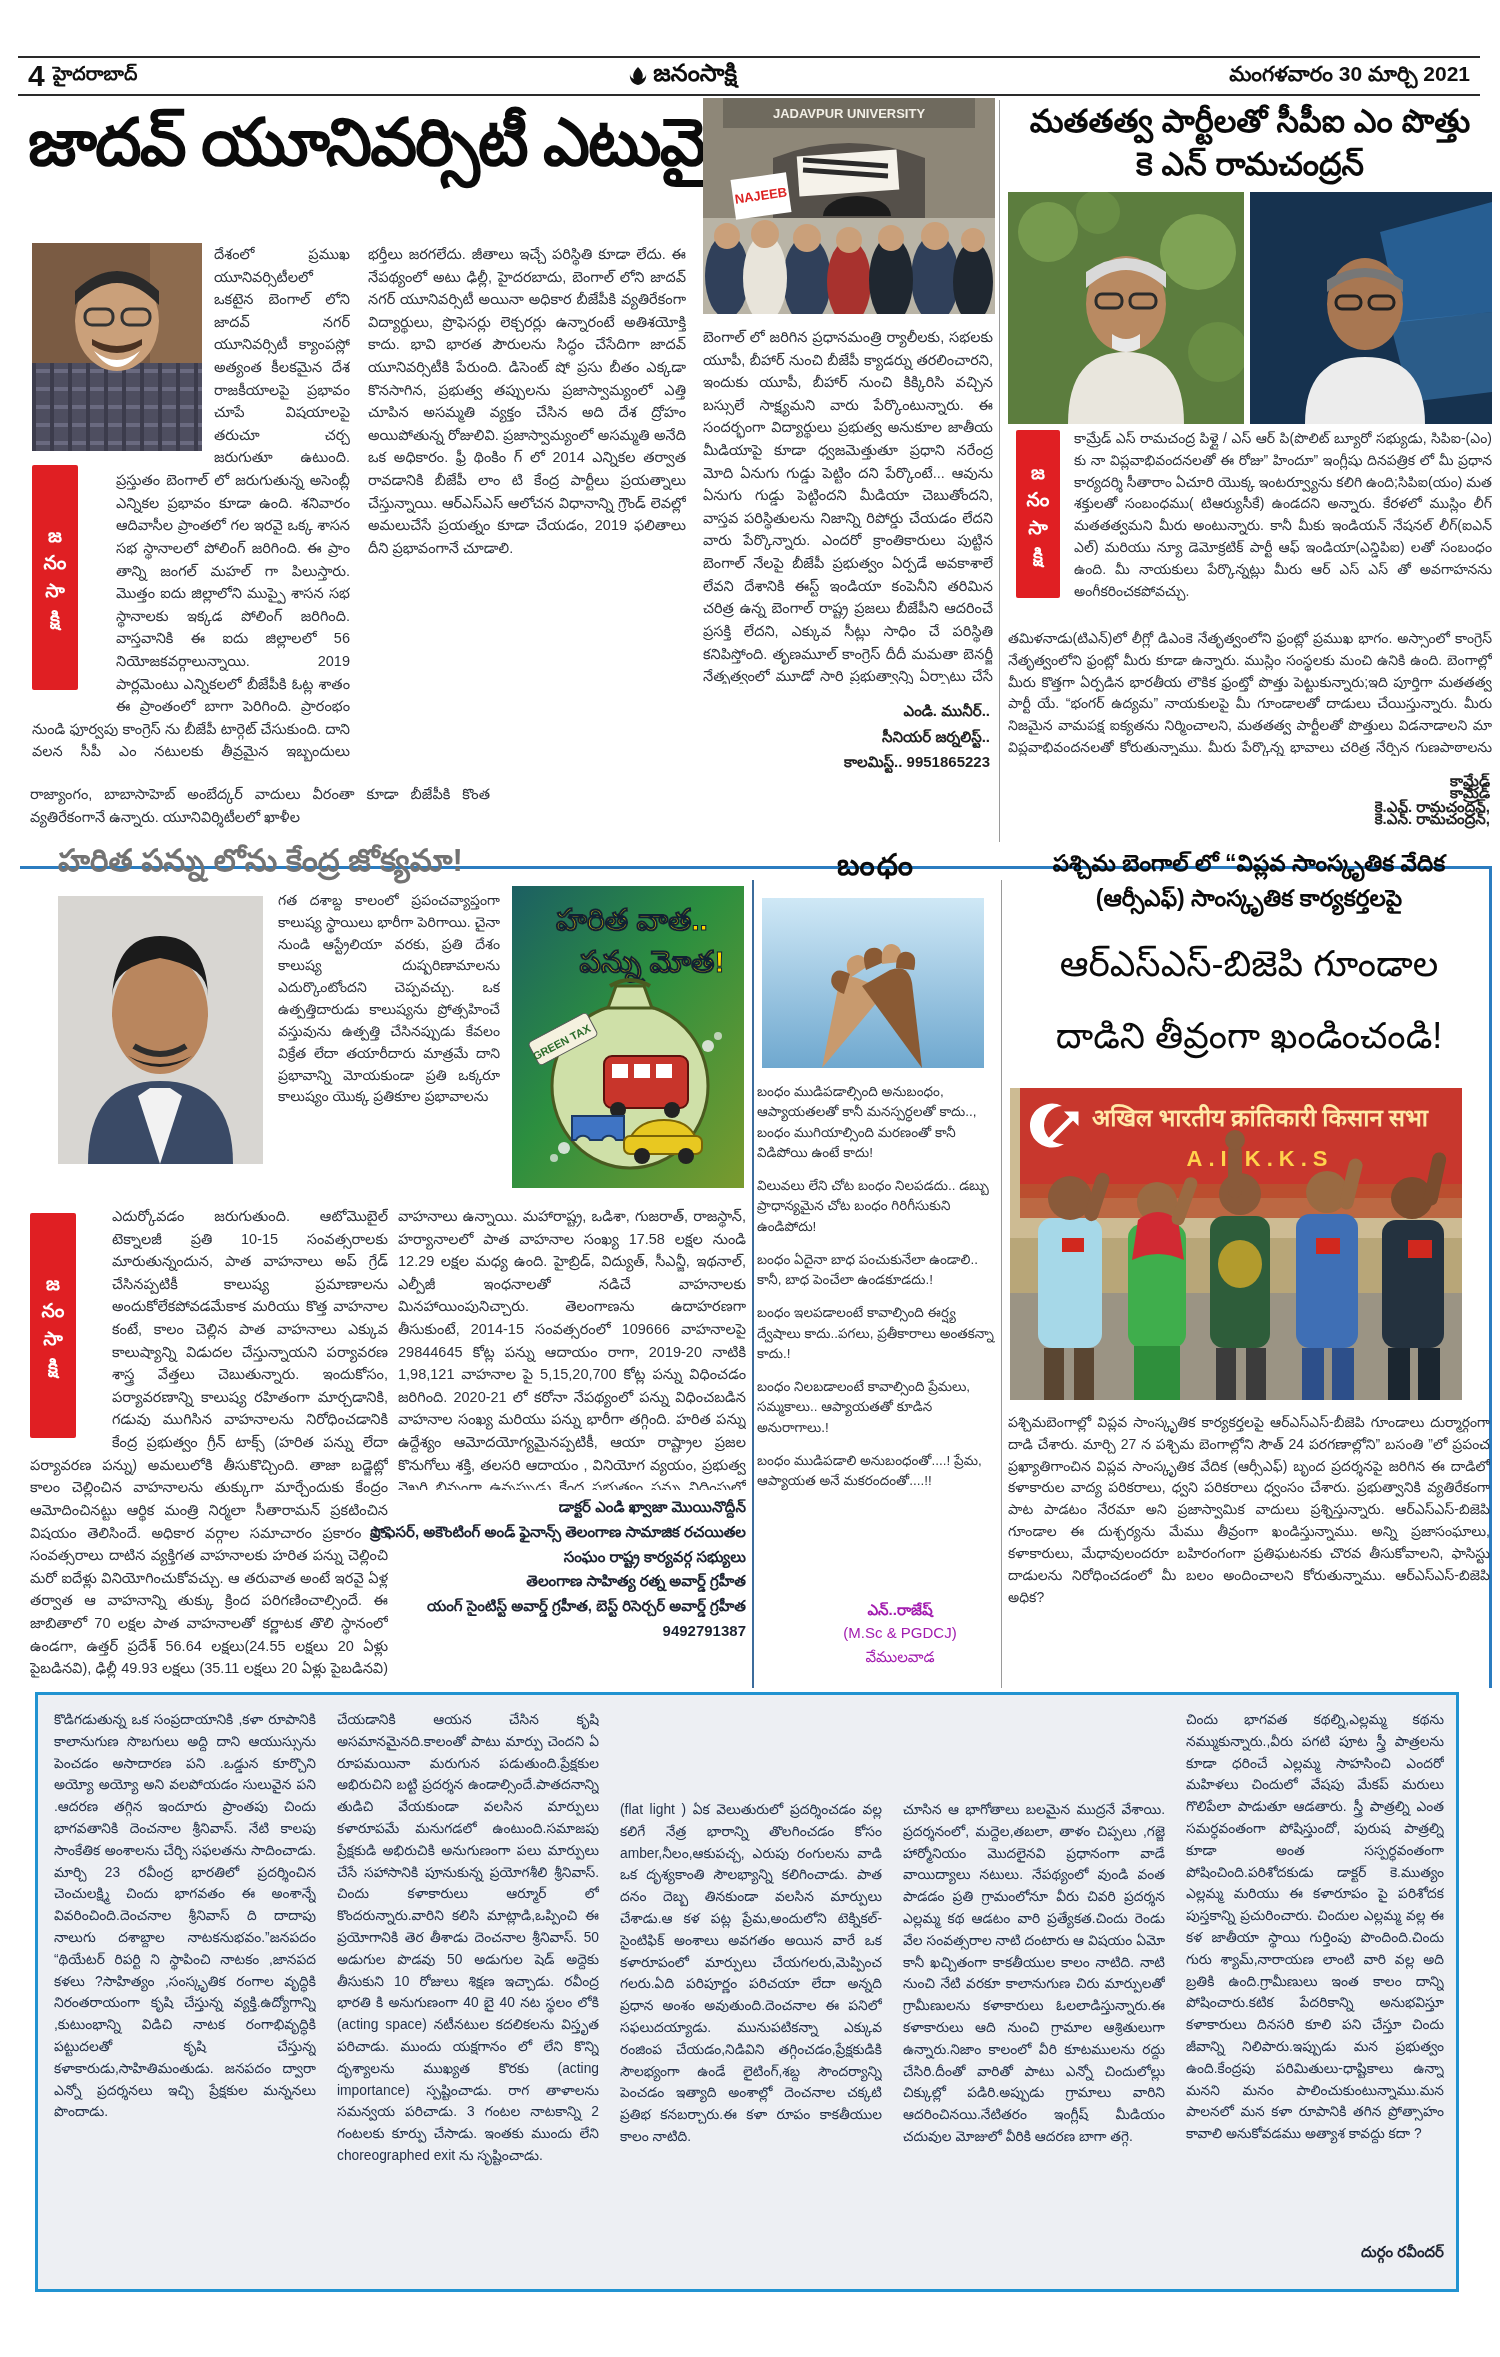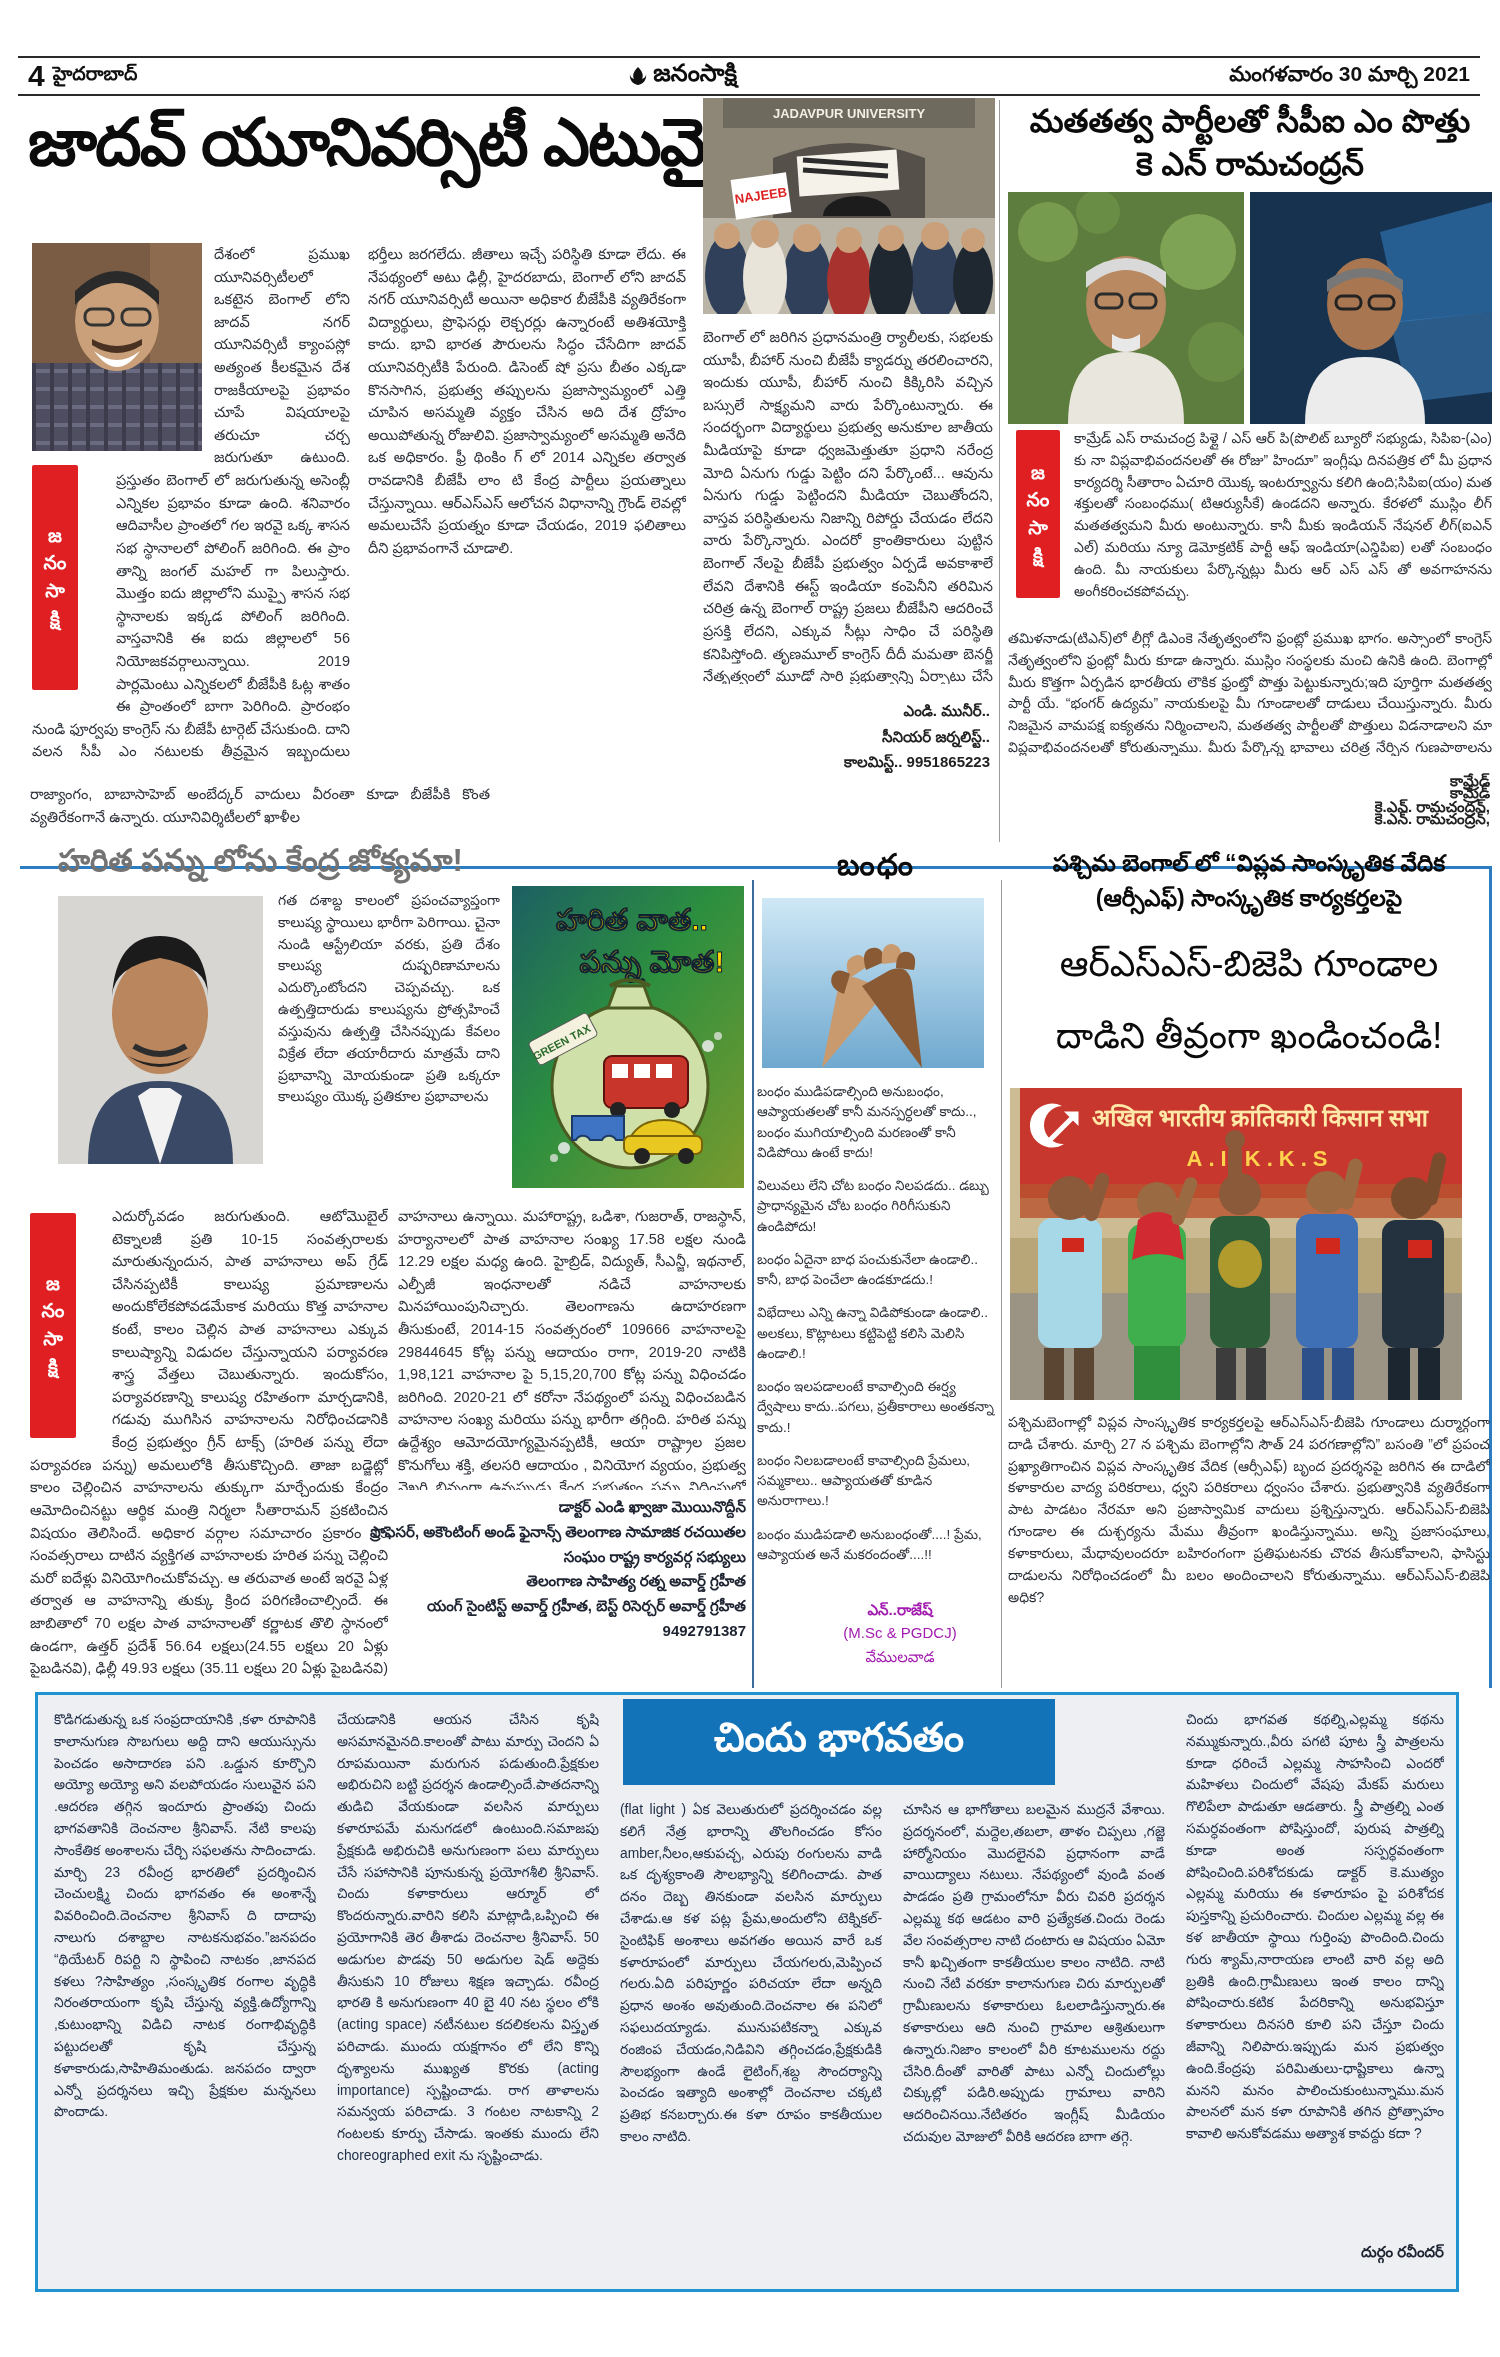--- a/index.html
+++ b/index.html
@@ -299,21 +299,20 @@
       <path d="M120 66 q-2 -20 10 -20 q12 2 8 18 Z" fill="#c89a6e"></path>
       <path d="M134 70 q0 -18 12 -16 q10 2 6 18 Z" fill="#8a5a34"></path>
       <path d="M82 96 q-16 -6 -12 -18 q4 -10 18 -2 Z" fill="#8a5a34"></path>
     </svg>
   </div>
 
   <div class="abs poem" style="left:757px;top:1082px;width:238px;height:500px;overflow:hidden;">
     <p>బంధం ముడిపడాల్సింది అనుబంధం, ఆప్యాయతలతో కానీ మనస్పర్ధలతో కాదు.., బంధం ముగియాల్సింది మరణంతో కానీ విడిపోయి ఉంటే కాదు!</p>
     <p>విలువలు లేని చోట బంధం నిలపడదు.. డబ్బు ప్రాధాన్యమైన చోట బంధం గిరిగీసుకుని ఉండిపోదు!</p>
     <p>బంధం ఏదైనా బాధ పంచుకునేలా ఉండాలి.. కానీ, బాధ పెంచేలా ఉండకూడదు.!</p>
-    <p>విభేదాలు ఎన్ని ఉన్నా విడిపోకుండా ఉండాలి.. అలకలు, కొట్లాటలు కట్టిపెట్టి కలిసి మెలిసి ఉండాలి.!</p>
     <p>బంధం ఇలపడాలంటే కావాల్సింది ఈర్ష్య ద్వేషాలు కాదు..పగలు, ప్రతీకారాలు అంతకన్నా కాదు.!</p>
     <p>బంధం నిలబడాలంటే కావాల్సింది ప్రేమలు, సమ్మకాలు.. ఆప్యాయతతో కూడిన అనురాగాలు.!</p>
     <p>బంధం ముడిపడాలి అనుబంధంతో....! ప్రేమ, ఆప్యాయత అనే మకరందంతో....!!</p>
   </div>
   <div class="abs ctr" style="left:810px;top:1598px;width:180px;font-size:15px;line-height:1.55;color:#a21caf;">
     <div class="bold">ఎన్..రాజేష్</div>
     <div>(M.Sc &amp; PGDCJ)</div>
     <div>వేములవాడ</div>
   </div>
 
@@ -370,21 +369,20 @@
           <rect x="378" y="260" width="22" height="52" fill="#1b2630"></rect>
           <rect x="408" y="260" width="22" height="52" fill="#1b2630"></rect>
           <rect x="398" y="152" width="24" height="18" fill="#d1281e"></rect>
       </g>
     </svg>
   </div>
 
   <div class="abs jtext" style="left:1008px;top:1412px;width:482px;height:268px;font-size:14px;">పశ్చిమబెంగాల్లో విప్లవ సాంస్కృతిక కార్యకర్తలపై ఆర్ఎస్ఎస్-బీజెపి గూండాలు దుర్మార్గంగా దాడి చేశారు. మార్చి 27 న పశ్చిమ బెంగాల్లోని సౌత్ 24 పరగణాల్లోని” బసంతి ”లో ప్రపంచ ప్రఖ్యాతిగాంచిన విప్లవ సాంస్కృతిక వేదిక (ఆర్సీఎఫ్) బృంద ప్రదర్శనపై జరిగిన ఈ దాడిలో కళాకారుల వాద్య పరికరాలు, ధ్వని పరికరాలు ధ్వంసం చేశారు. ప్రభుత్వానికి వ్యతిరేకంగా పాట పాడటం నేరమా అని ప్రజాస్వామిక వాదులు ప్రశ్నిస్తున్నారు. ఆర్ఎస్ఎస్-బిజెపి గూండాల ఈ దుశ్చర్యను మేము తీవ్రంగా ఖండిస్తున్నాము. అన్ని ప్రజాసంఘాలు, కళాకారులు, మేధావులందరూ బహిరంగంగా ప్రతిఘటనకు చొరవ తీసుకోవాలని, ఫాసిస్టు దాడులను నిరోధించడంలో మీ బలం అందించాలని కోరుతున్నాము. ఆర్ఎస్ఎస్-బిజెపి అధిక?</div>
 
   <div class="abs chindu-box">
-    <div class="abs chindu-title" style="left:585px;top:4px;width:432px;height:86px;">చిందు భాగవతం</div>
     <div class="ccol" style="left:16px;top:14px;height:566px;">కొడిగడుతున్న ఒక సంప్రదాయానికి ,కళా రూపానికి కాలానుగుణ సొబగులు అద్ది దాని ఆయుస్సును పెంచడం అసాదారణ పని .ఒడ్డున కూర్చొని అయ్యో అయ్యో అని వలపోయడం సులువైన పని .ఆదరణ తగ్గిన ఇందూరు ప్రాంతపు చిందు భాగవతానికి దెంచనాల శ్రీనివాస్. నేటి కాలపు సాంకేతిక అంశాలను చేర్చి సఫలతను సాదించాడు. మార్చి 23 రవీంద్ర భారతిలో ప్రదర్శించిన చెంచులక్ష్మి చిందు భాగవతం ఈ అంశాన్నే వివరించింది.దెంచనాల శ్రీనివాస్ ది దాదాపు నాలుగు దశాబ్దాల నాటకనుభవం.”జనపదం “థియేటర్ రిపర్టి ని స్థాపించి నాటకం ,జానపద కళలు ?సాహిత్యం ,సంస్కృతిక రంగాల వృద్ధికి నిరంతరాయంగా కృషి చేస్తున్న వ్యక్తి.ఉద్యోగాన్ని ,కుటుంభాన్ని విడిచి నాటక రంగాభివృద్ధికి పట్టుదలతో కృషి చేస్తున్న కళాకారుడు,సాహితిమంతుడు. జనపదం ద్వారా ఎన్నో ప్రదర్శనలు ఇచ్చి ప్రేక్షకుల మన్ననలు పొందాడు.</div>
     <div class="ccol" style="left:299px;top:14px;height:566px;width:262px;">చేయడానికి ఆయన చేసిన కృషి అసమానమైనది.కాలంతో పాటు మార్పు చెందని ఏ రూపమయినా మరుగున పడుతుంది.ప్రేక్షకుల అభిరుచిని బట్టి ప్రదర్శన ఉండాల్సిందే.పాతదనాన్ని తుడిచి వేయకుండా వలసిన మార్పులు కళారూపమే మనుగడలో ఉంటుంది.సమాజపు ప్రేక్షకుడి అభిరుచికి అనుగుణంగా పలు మార్పులు చేసే సహాసానికి పూనుకున్న ప్రయోగశీలి శ్రీనివాస్. చిందు కళాకారులు ఆర్మూర్ లో కొందరున్నారు.వారిని కలిసి మాట్లాడి,ఒప్పించి ఈ ప్రయోగానికి తెర తీశాడు దెంచనాల శ్రీనివాస్. 50 అడుగుల పొడవు 50 అడుగుల షెడ్ అద్దెకు తీసుకుని 10 రోజులు శిక్షణ ఇచ్చాడు. రవీంద్ర భారతి కి అనుగుణంగా 40 బై 40 నట స్థలం లోకి (acting space) నటీనటుల కదలికలను విస్తృత పరిచాడు. ముందు యక్షగానం లో లేని కొన్ని దృశ్యాలను ముఖ్యత కొరకు (acting importance) స్పష్టించాడు. రాగ తాళాలను సమన్వయ పరిచాడు. 3 గంటల నాటకాన్ని 2 గంటలకు కూర్పు చేసాడు. ఇంతకు ముందు లేని choreographed exit ను సృష్టించాడు.</div>
     <div class="ccol" style="left:582px;top:104px;height:476px;width:262px;">(flat light ) ఏక వెలుతురులో ప్రదర్శించడం వల్ల కలిగే నేత్ర భారాన్ని తొలగించడం కోసం amber,నీలం,ఆకుపచ్చ, ఎరుపు రంగులను వాడి ఒక దృశ్యకాంతి సౌలభ్యాన్ని కలిగించాడు. పాత దనం దెబ్బ తినకుండా వలసిన మార్పులు చేశాడు.ఆ కళ పట్ల ప్రేమ,అందులోని టెక్నికల్-సైంటిఫిక్ అంశాలు అవగతం అయిన వారే ఒక కళారూపంలో మార్పులు చేయగలరు,మెప్పించ గలరు.ఏది పరిపూర్ణం పరిచయా లేదా అన్నది ప్రధాన అంశం అవుతుంది.దెంచనాల ఈ పనిలో సఫలుదయ్యాడు. మునుపటికన్నా ఎక్కువ రంజింప చేయడం,నిడివిని తగ్గించడం,ప్రేక్షకుడికి సౌలభ్యంగా ఉండే లైటింగ్,శబ్ద సౌందర్యాన్ని పెంచడం ఇత్యాది అంశాల్లో దెంచనాల చక్కటి ప్రతిభ కనబర్చారు.ఈ కళా రూపం కాకతీయుల కాలం నాటిది.</div>
     <div class="ccol" style="left:865px;top:104px;height:476px;width:262px;">చూసిన ఆ భాగోతాలు బలమైన ముద్రనే వేశాయి. ప్రదర్శనంలో, మద్దెల,తబలా, తాళం చిప్పలు ,గజ్జె హార్మోనియం మొదలైనవి ప్రధానంగా వాడే వాయిద్యాలు నటులు. నేపథ్యంలో వుండి వంత పాడడం ప్రతి గ్రామంలోనూ వీరు చివరి ప్రదర్శన ఎల్లమ్మ కథ ఆడటం వారి ప్రత్యేకత.చిందు రెండు వేల సంవత్సరాల నాటి దంటారు ఆ విషయం ఏమో కానీ ఖచ్చితంగా కాకతీయుల కాలం నాటిది. నాటి నుంచి నేటి వరకూ కాలానుగుణ చిరు మార్పులతో గ్రామీణులను కళాకారులు ఓలలాడిస్తున్నారు.ఈ కళాకారులు ఆది నుంచి గ్రామాల ఆశ్రితులుగా ఉన్నారు.నిజాం కాలంలో వీరి కూటములను రద్దు చేసిరి.దీంతో వారితో పాటు ఎన్నో చిందులోల్లు చిక్కుల్లో పడిరి.అప్పుడు గ్రామాలు వారిని ఆదరించినయి.నేటితరం ఇంగ్లీష్ మీడియం చదువుల మోజులో వీరికి ఆదరణ బాగా తగ్గె.</div>
     <div class="ccol" style="left:1148px;top:14px;height:530px;width:258px;">చిందు భాగవత కథల్ని,ఎల్లమ్మ కథను నమ్ముకున్నారు.,వీరు పగటి పూట స్త్రీ పాత్రలను కూడా ధరించే ఎల్లమ్మ సాహసించి ఎందరో మహిళలు చిందులో వేషపు మేకప్ మరులు గొలిపేలా పాడుతూ ఆడతారు. స్త్రీ పాత్రల్ని ఎంత సమర్ధవంతంగా పోషిస్తుందో, పురుష పాత్రల్ని కూడా అంత సస్పర్ధవంతంగా పోషించింది.పరిశోదకుడు డాక్టర్ కె.ముత్యం ఎల్లమ్మ మరియు ఈ కళారూపం పై పరిశోదక పుస్తకాన్ని ప్రచురించారు. చిందుల ఎల్లమ్మ వల్ల ఈ కళ జాతీయా స్థాయి గుర్తింపు పొందింది.చిందు గురు శ్యామ్,నారాయణ లాంటి వారి వల్ల అది బ్రతికి ఉంది.గ్రామీణులు ఇంత కాలం దాన్ని పోషించారు.కటిక పేదరికాన్ని అనుభవిస్తూ కళాకారులు దినసరి కూలి పని చేస్తూ చిందు జీవాన్ని నిలిపారు.ఇప్పుడు మన ప్రభుత్వం ఉంది.కేంద్రపు పరిమితులు-ధాష్టికాలు ఉన్నా మనని మనం పాలించుకుంటున్నాము.మన పాలనలో మన కళా రూపానికి తగిన ప్రోత్సాహం కావాలి అనుకోవడము అత్యాశ కావద్దు కదా ?</div>
     <div class="abs bold rgt" style="left:1148px;top:548px;width:258px;font-size:15px;color:#1d2330;">దుర్గం రవీందర్</div>
   </div>
 
 </div>
 

